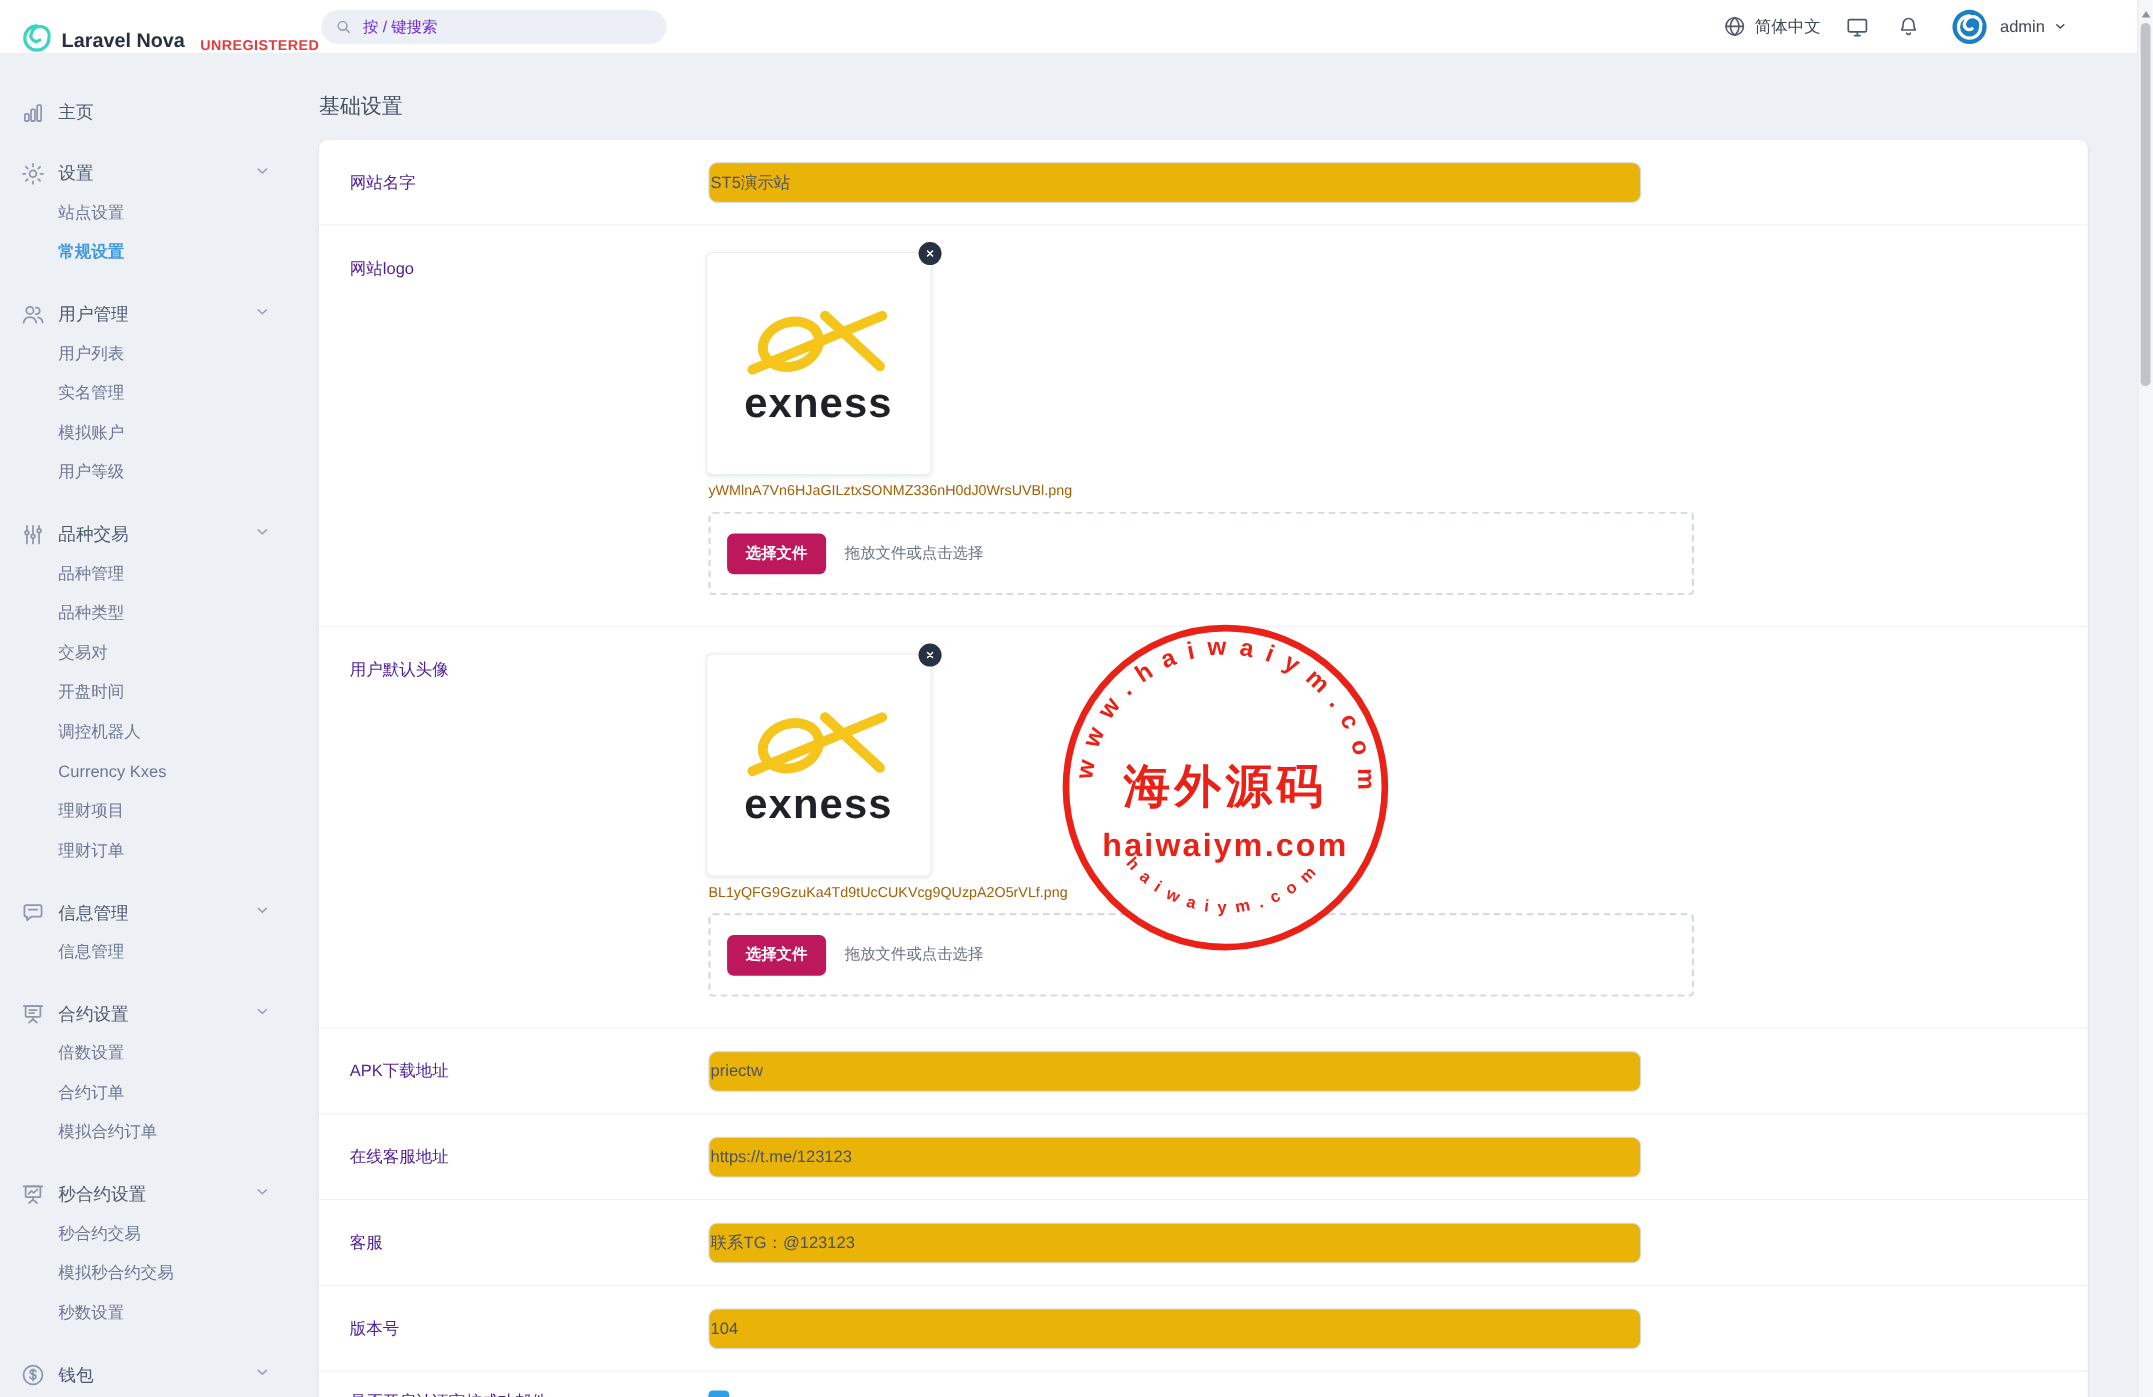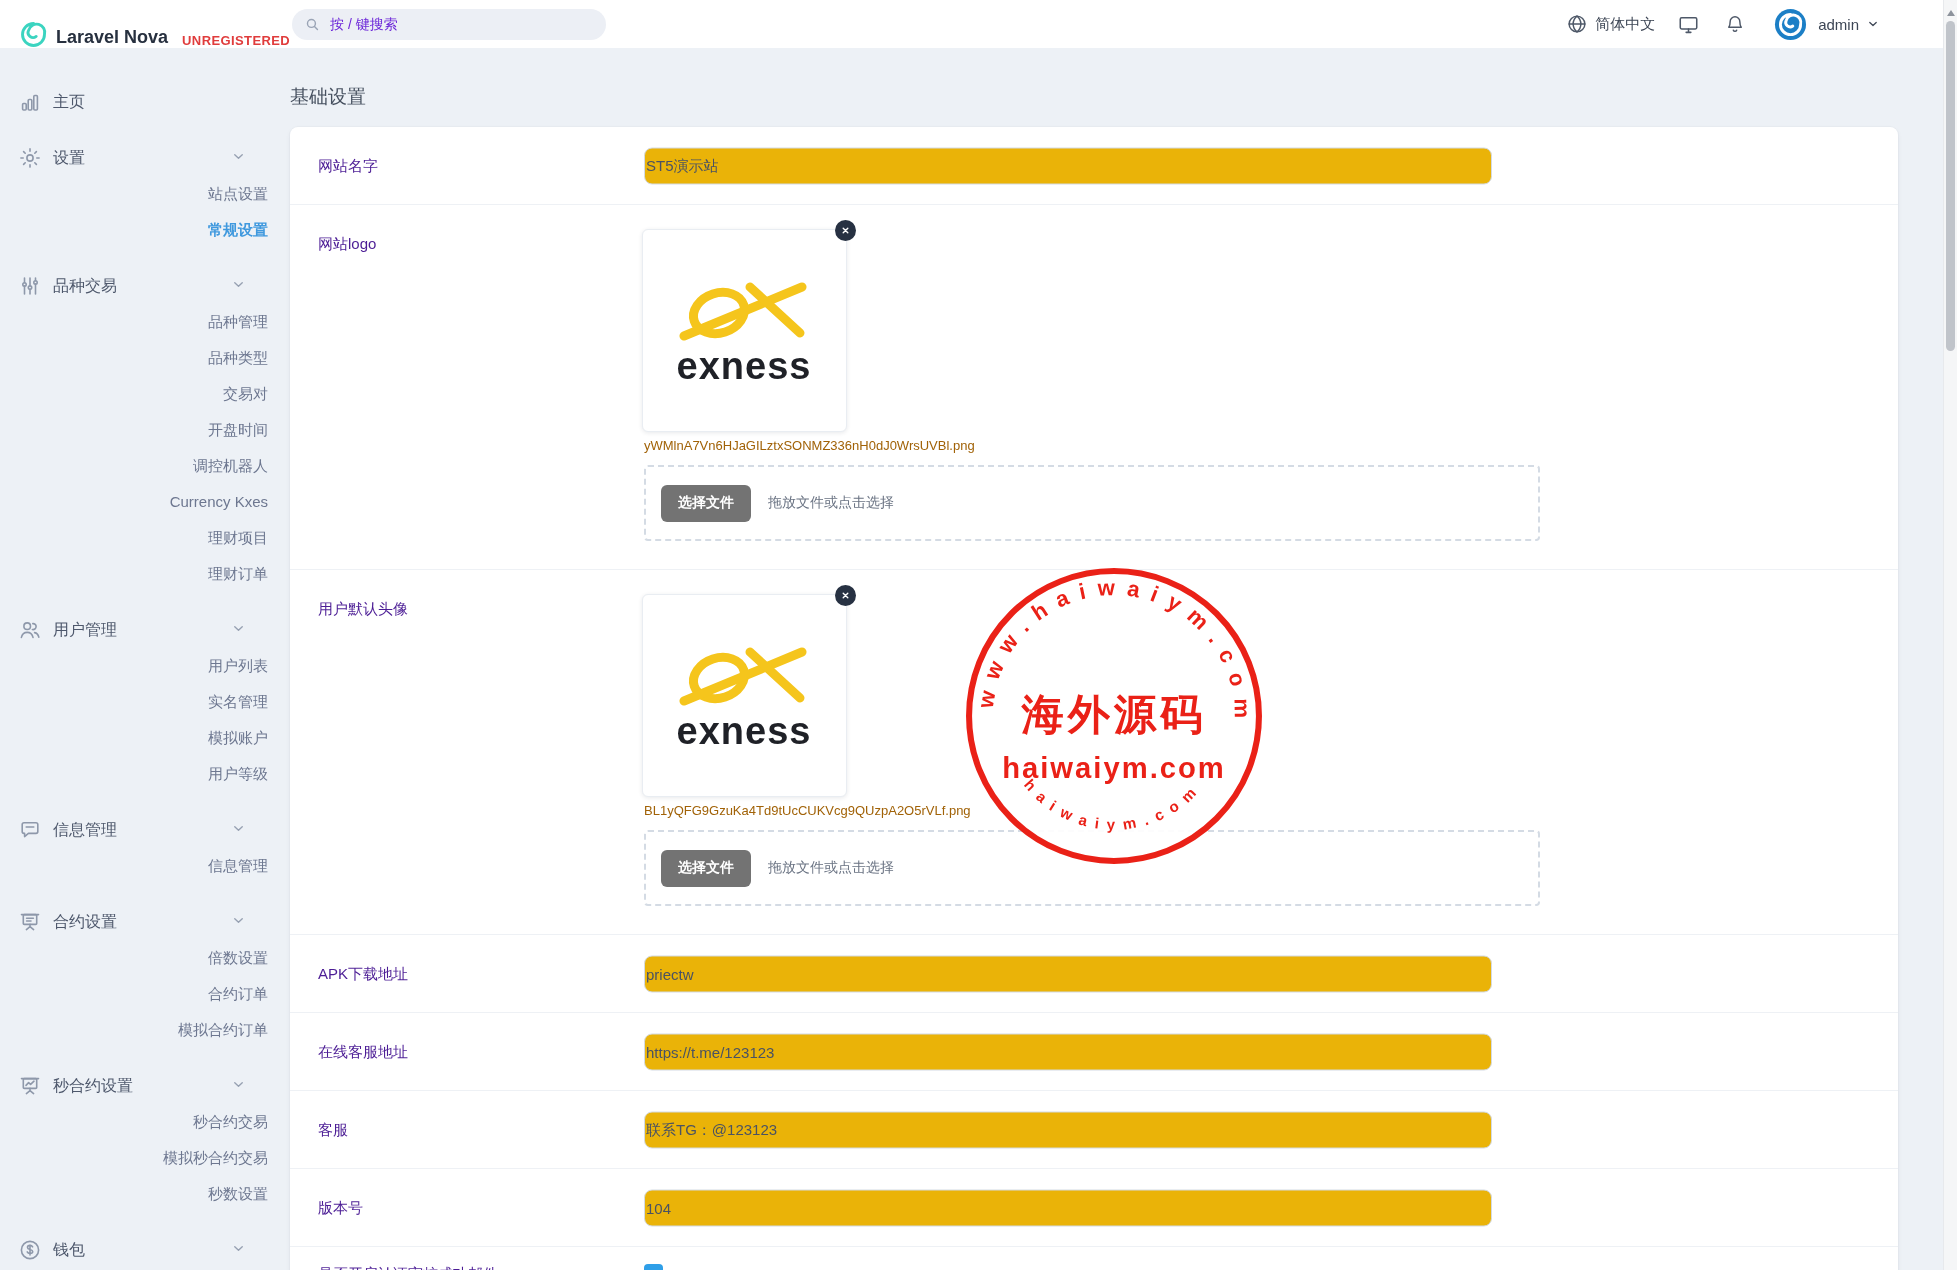--- a/index.html
+++ b/index.html
@@ -23,21 +23,21 @@
   .uname{font-size:15px;color:#3d4655;margin-left:11px;cursor:pointer;}
   .uchev{margin-left:7px;cursor:pointer;display:flex;align-items:center;}
   
   .sidebar{position:absolute;left:0;top:48px;width:268px;padding-top:36px;box-sizing:border-box;}
   .side-section{margin-top:20px;} .side-section:first-child{margin-top:0;}
   .side-head{height:36px;display:flex;align-items:center;padding:0 22px 0 18px;color:#4e586c;font-size:16px;cursor:pointer;}
   .s-icon{width:24px;height:24px;margin-right:11px;display:flex;align-items:center;justify-content:center;}
   .s-icon svg{width:24px;height:24px;}
   .s-lbl{flex:1;}
   .s-chev svg{width:15px;height:15px;}
-  .side-child{height:36px;line-height:36px;padding-left:53px;font-size:15px;color:#6d7790;cursor:pointer;white-space:nowrap;text-align:right;}
+  .side-child{height:36px;line-height:36px;padding-left:53px;font-size:15px;color:#6d7790;cursor:pointer;white-space:nowrap;}
   .side-child.active{color:#4099de;font-weight:bold;}
   
   .page-title{position:absolute;left:290px;top:84px;margin:0;font-size:19px;font-weight:500;color:#46505f;z-index:2;}
   .card{position:absolute;left:290px;top:127px;width:1608px;height:1190px;background:#fff;border-radius:8px;
     box-shadow:0 2px 5px rgba(30,40,60,.06),0 0 0 1px rgba(30,40,60,.02);z-index:2;}
   .row{position:relative;}
   .row + .row{border-top:1px solid #eef1f5;}
   .row-text{height:77px;}
   .f-label{font-size:15px;color:#4c1d95;white-space:nowrap;}
   .row-text .f-label{position:absolute;left:28px;top:50%;transform:translateY(-50%);}
@@ -48,21 +48,21 @@
   .row-image .f-label{position:absolute;left:28px;top:30px;}
   .thumb{position:absolute;left:352px;top:24px;width:203px;height:201px;background:#fff;border:1px solid #e9edf2;
     border-radius:6px;box-shadow:0 1px 4px rgba(30,40,60,.10);}
   .thumb > svg{width:100%;height:100%;display:block;}
   .thumb-close{position:absolute;top:-10px;right:-10px;width:21px;height:21px;border-radius:50%;background:#273142;
     border:none;padding:0;display:flex;align-items:center;justify-content:center;cursor:pointer;}
   .thumb-close svg{width:11px;height:11px;}
   .filename{position:absolute;left:354px;top:233px;font-size:13px;color:#a16207;text-align:right;}
   .dropzone{position:absolute;left:354px;top:260px;width:896px;height:76px;border:2px dashed #d4dbe4;border-radius:4px;
     background:#fff;display:flex;align-items:center;padding-left:15px;box-sizing:border-box;cursor:pointer;}
-  .btn-select{background:#737373;color:#fff;border:none;border-radius:6px;height:37px;padding:0 17px;font-size:14px;
+  .btn-select{background:#be185d;color:#fff;border:none;border-radius:6px;height:37px;padding:0 17px;font-size:14px;
     font-weight:bold;cursor:pointer;font-family:"Liberation Sans","DejaVu Sans",sans-serif;}
   .drop-hint{margin-left:17px;font-size:14px;color:#6a7383;}
   .row-check{height:80px;}
   .row-check .f-label{position:absolute;left:28px;top:18px;}
   .checkbox{position:absolute;left:354px;top:17px;width:19px;height:19px;border-radius:4px;background:#2f9fe8;
     display:flex;align-items:center;justify-content:center;cursor:pointer;}
   .checkbox svg{width:13px;height:13px;}
   
   .stamp{position:absolute;left:963px;top:565px;width:302px;height:302px;z-index:40;opacity:.97;pointer-events:none;}
   
@@ -164,62 +164,62 @@
             </svg></span>
      </div>
         <div class="side-child">站点设置</div>
         <div class="side-child active">常规设置</div>
       </div>
       <div class="side-section">
         <div class="side-head">
        <span class="s-icon">
             <svg viewBox="0 0 24 24">
               <g fill="none" stroke="#8e98aa" stroke-width="1.6" stroke-linecap="round" stroke-linejoin="round">
+                <circle cx="9.2" cy="8.2" r="3.3"></circle>
+                <path d="M3.4 19.4c.7-3.2 3-5 5.8-5s5.1 1.8 5.8 5"></path>
+                <path d="M14.8 5.6a3 3 0 1 1-.4 5.9"></path>
+                <path d="M16.6 14.6c2.2.4 3.7 2 4.2 4.6"></path>
+              </g>
+            </svg>
+          </span>
+       <span class="s-lbl">用户管理</span>
+       <span class="s-chev"><svg viewBox="0 0 24 24">
+              <path d="M6 9.2l6 5.6 6-5.6" fill="none" stroke="#97a1b2" stroke-width="2.2" stroke-linecap="round" stroke-linejoin="round"></path>
+            </svg></span>
+     </div>
+        <div class="side-child">用户列表</div>
+        <div class="side-child">实名管理</div>
+        <div class="side-child">模拟账户</div>
+        <div class="side-child">用户等级</div>
+      </div>
+      <div class="side-section">
+        <div class="side-head">
+       <span class="s-icon">
+            <svg viewBox="0 0 24 24">
+              <g fill="none" stroke="#8e98aa" stroke-width="1.6" stroke-linecap="round" stroke-linejoin="round">
                 <path d="M6.5 4v4.7M6.5 12.1v7.9M12 4v7.8M12 15.4v4.6M17.5 4v2.7M17.5 10.1v9.9"></path>
                 <circle cx="6.5" cy="10.4" r="1.7"></circle>
                 <circle cx="12" cy="13.6" r="1.7"></circle>
                 <circle cx="17.5" cy="8.4" r="1.7"></circle>
               </g>
             </svg>
           </span>
        <span class="s-lbl">品种交易</span>
        <span class="s-chev"><svg viewBox="0 0 24 24">
               <path d="M6 9.2l6 5.6 6-5.6" fill="none" stroke="#97a1b2" stroke-width="2.2" stroke-linecap="round" stroke-linejoin="round"></path>
             </svg></span>
      </div>
         <div class="side-child">品种管理</div>
         <div class="side-child">品种类型</div>
         <div class="side-child">交易对</div>
         <div class="side-child">开盘时间</div>
         <div class="side-child">调控机器人</div>
         <div class="side-child">Currency Kxes</div>
         <div class="side-child">理财项目</div>
         <div class="side-child">理财订单</div>
-      </div>
-      <div class="side-section">
-        <div class="side-head">
-       <span class="s-icon">
-            <svg viewBox="0 0 24 24">
-              <g fill="none" stroke="#8e98aa" stroke-width="1.6" stroke-linecap="round" stroke-linejoin="round">
-                <circle cx="9.2" cy="8.2" r="3.3"></circle>
-                <path d="M3.4 19.4c.7-3.2 3-5 5.8-5s5.1 1.8 5.8 5"></path>
-                <path d="M14.8 5.6a3 3 0 1 1-.4 5.9"></path>
-                <path d="M16.6 14.6c2.2.4 3.7 2 4.2 4.6"></path>
-              </g>
-            </svg>
-          </span>
-       <span class="s-lbl">用户管理</span>
-       <span class="s-chev"><svg viewBox="0 0 24 24">
-              <path d="M6 9.2l6 5.6 6-5.6" fill="none" stroke="#97a1b2" stroke-width="2.2" stroke-linecap="round" stroke-linejoin="round"></path>
-            </svg></span>
-     </div>
-        <div class="side-child">用户列表</div>
-        <div class="side-child">实名管理</div>
-        <div class="side-child">模拟账户</div>
-        <div class="side-child">用户等级</div>
       </div>
       <div class="side-section">
         <div class="side-head">
        <span class="s-icon">
             <svg viewBox="0 0 24 24">
               <g fill="none" stroke="#8e98aa" stroke-width="1.6" stroke-linecap="round" stroke-linejoin="round">
                 <path d="M4.2 6.6A1.8 1.8 0 0 1 6 4.8h12a1.8 1.8 0 0 1 1.8 1.8v7a1.8 1.8 0 0 1-1.8 1.8H10.4L6.6 18.6v-3.2H6a1.8 1.8 0 0 1-1.8-1.8z"></path>
                 <path d="M8.2 9h7.6"></path>
               </g>
             </svg>

